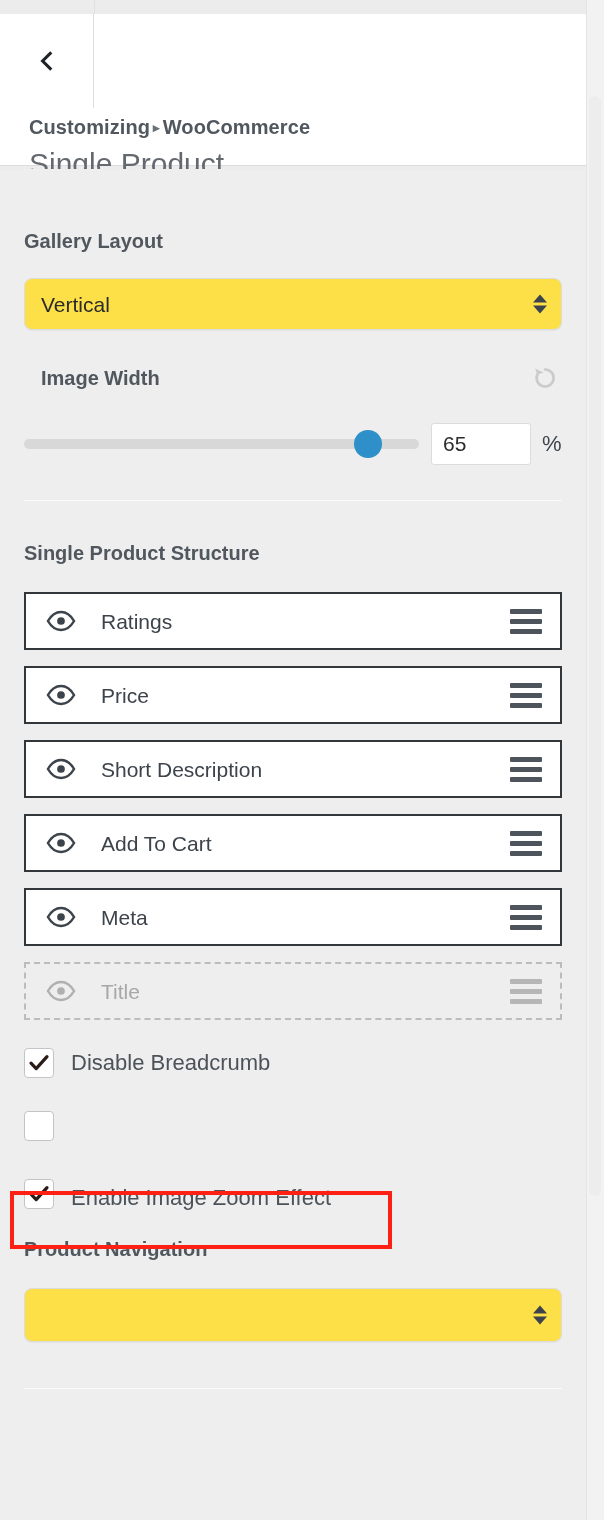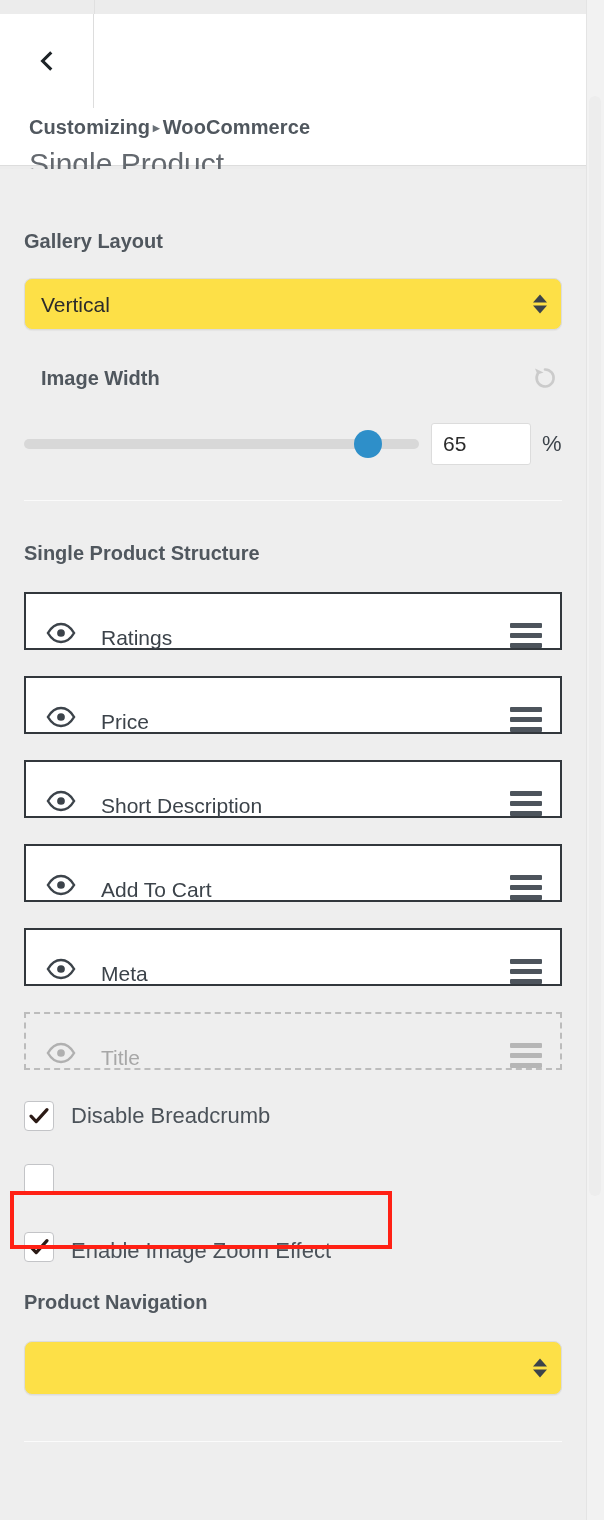--- a/index.html
+++ b/index.html
@@ -219,22 +219,22 @@
 
   
   .structure { margin-top: 40px; }
   .structure-list { margin-top: 27px; }
 
   .struct-row {
     height: 58px;
     background: #ffffff;
     border: 2px solid #32373c;
     display: flex;
-    align-items: flex-end;
-    margin-bottom: 26px;
+    align-items: center;
+    margin-bottom: 16px;
     padding: 0 18px 0 20px;
     cursor: pointer;
   }
   .struct-row.disabled {
     background: transparent;
     border: 2px dashed #bcbcbc;
   }
   .eye-icon {
     width: 30px; height: 30px;
     flex: 0 0 30px;

